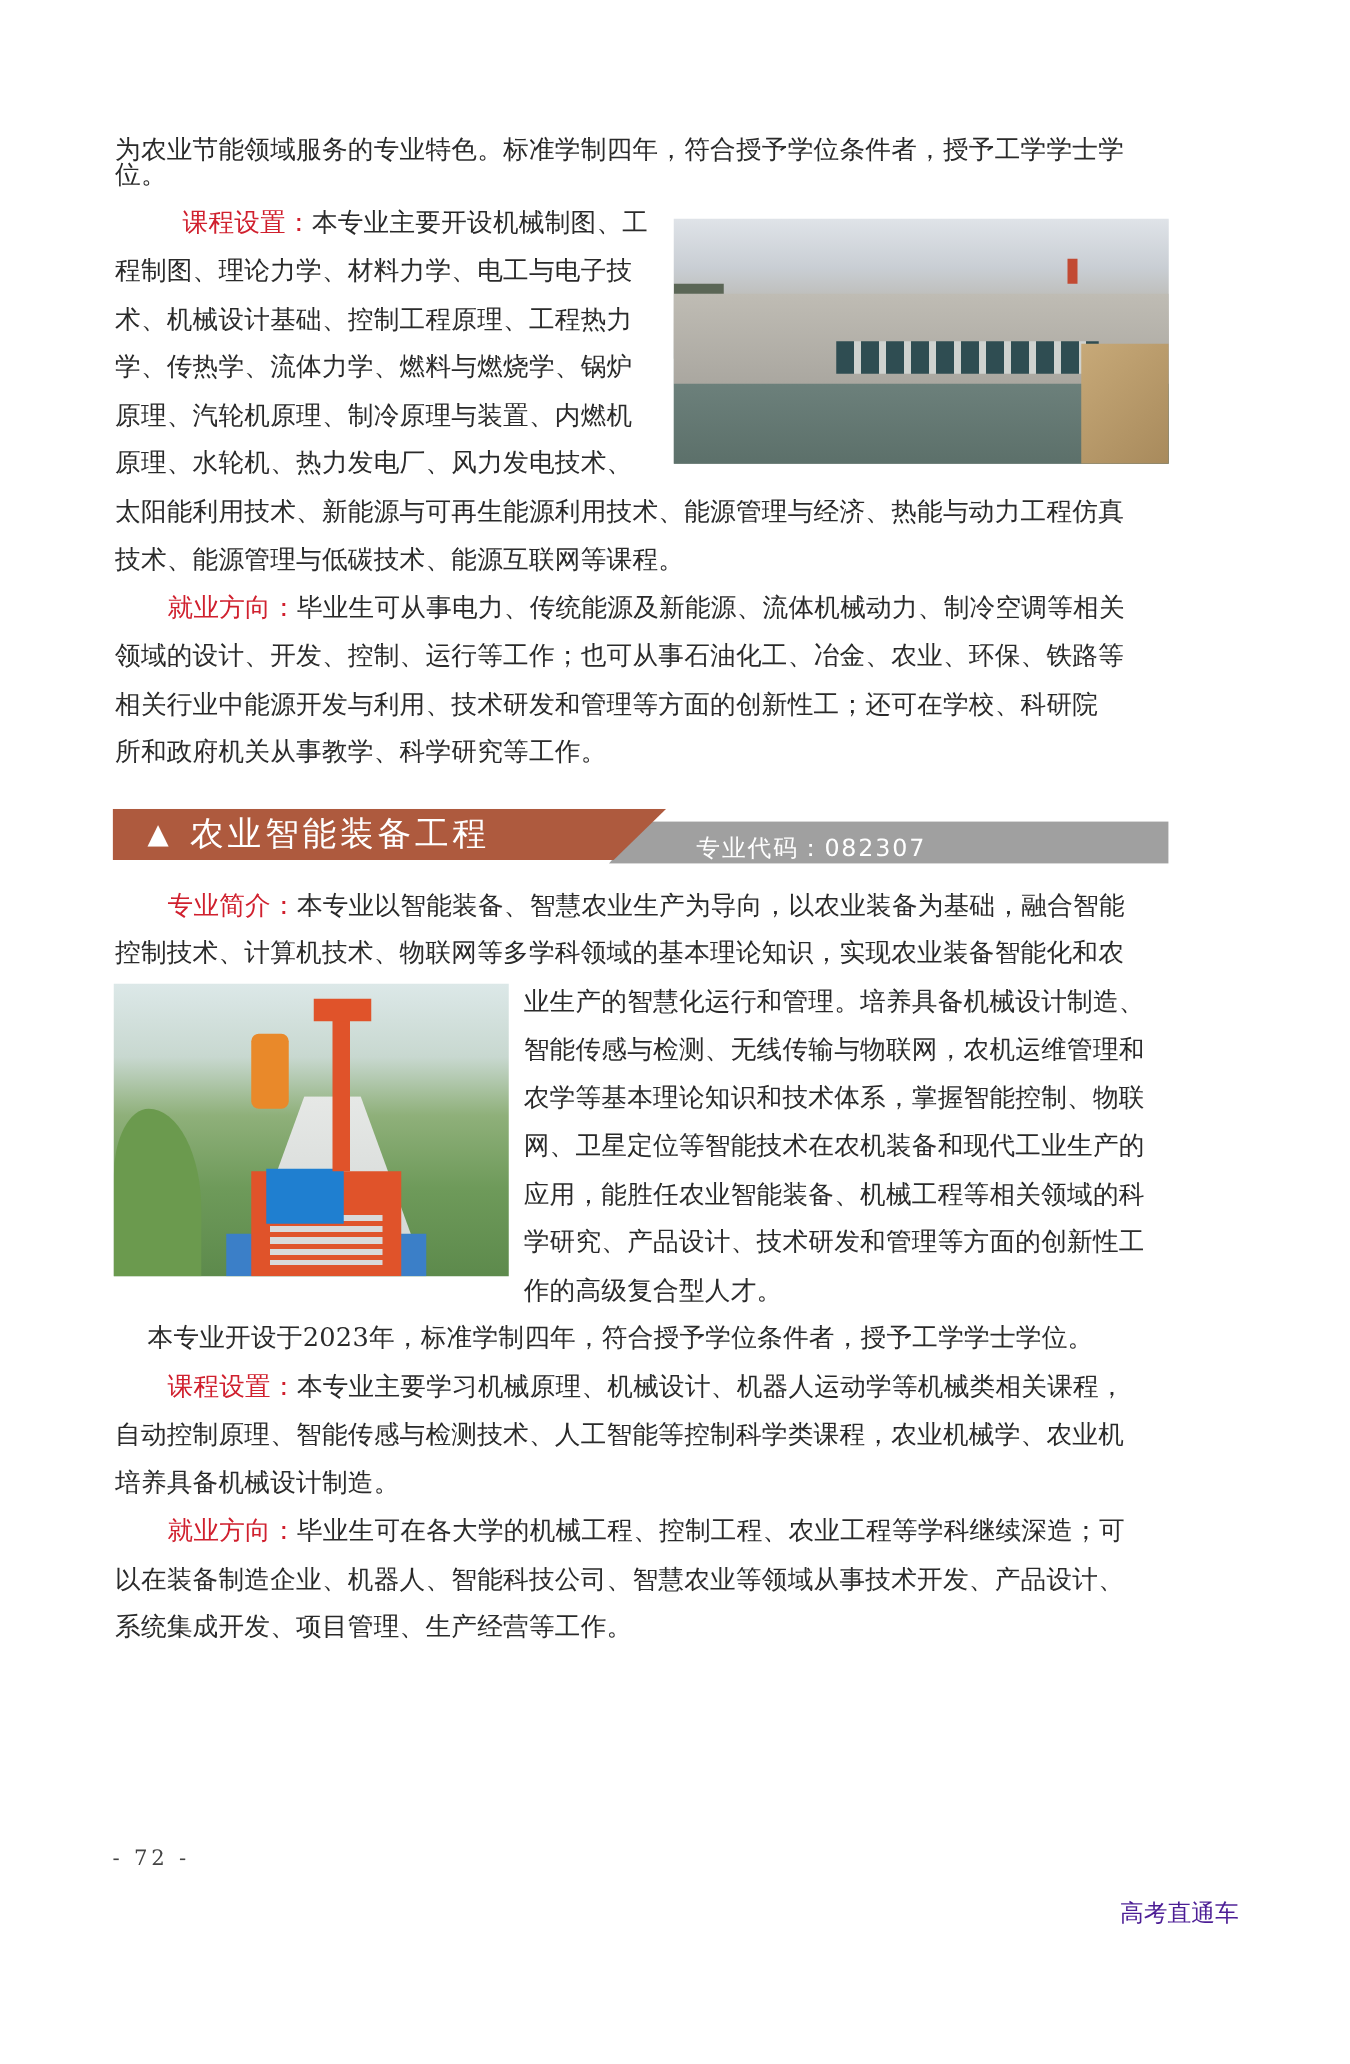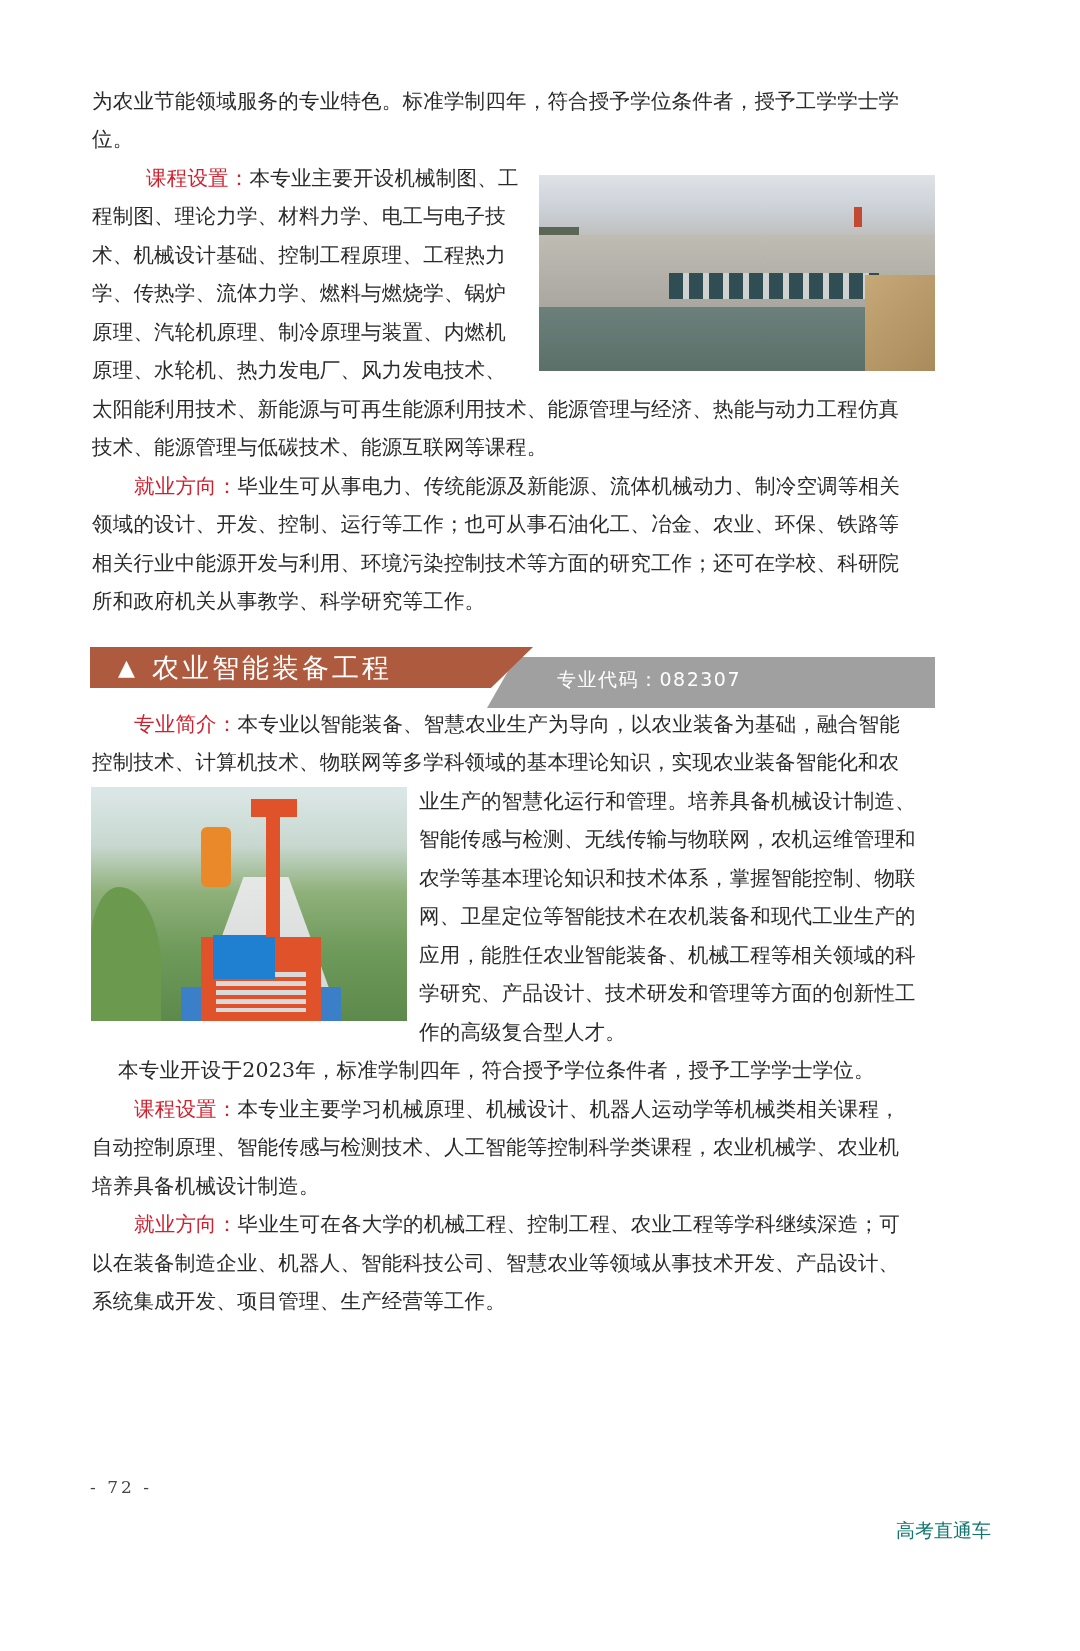--- a/index.html
+++ b/index.html
@@ -44,34 +44,34 @@
   .robot .leaf { position: absolute; left: 0; top: 100px; width: 70px; height: 134px; background: #6b9a4e; border-radius: 40% 60% 0 0; }
 
   .hdr-main {
     position: absolute; left: 90px; top: 647px; width: 443px; height: 41px; background: #ae5a3e;
     clip-path: polygon(0 0, 100% 0, 90.5% 100%, 0 100%);
     color: #ffffff; font-family: "DejaVu Sans", "Liberation Sans", sans-serif;
     font-size: 27px; line-height: 41px; letter-spacing: 3px;
   }
   .hdr-main .tri { display: inline-block; margin-left: 28px; margin-right: 14px; font-size: 22px; vertical-align: top; }
   .hdr-code {
-    position: absolute; left: 487px; top: 657px; width: 448px; height: 51px; background: #a0a0a0;
+    position: absolute; left: 487px; top: 657px; width: 448px; height: 34px; background: #a0a0a0;
     clip-path: polygon(6.5% 0, 100% 0, 100% 100%, 0 100%);
     color: #ffffff; font-family: "DejaVu Sans", "Liberation Sans", sans-serif;
     font-size: 19px; line-height: 44px; letter-spacing: 1.5px;
   }
   .hdr-code span { margin-left: 70px; }
   .page-num { position: absolute; left: 90px; top: 1477px; font-size: 17px; color: #444; letter-spacing: 3px; }
-  .watermark { position: absolute; left: 896px; top: 1518px; font-size: 19px; color: #0f766e;
+  .watermark { position: absolute; left: 896px; top: 1518px; font-size: 19px; color: #4c1d95;
     font-family: "DejaVu Sans", "Liberation Sans", sans-serif; }
 </style>
 </head>
 <body>
 
-<div class="line" style="top:82px">为农业节能领域服务的专业特色。标准学制四年，符合授予学位条件者，授予工学学士学</div>
+<div class="line" style="top:100px">为农业节能领域服务的专业特色。标准学制四年，符合授予学位条件者，授予工学学士学</div>
 <div class="line" style="top:120px">位。</div>
 
 <div class="line" style="top:159px; left:146px"><span class="label">课程设置：</span><span>本专业主要开设机械制图、工</span></div>
 <div class="line" style="top:197px">程制图、理论力学、材料力学、电工与电子技</div>
 <div class="line" style="top:236px">术、机械设计基础、控制工程原理、工程热力</div>
 <div class="line" style="top:274px">学、传热学、流体力学、燃料与燃烧学、锅炉</div>
 <div class="line" style="top:313px">原理、汽轮机原理、制冷原理与装置、内燃机</div>
 <div class="line" style="top:351px">原理、水轮机、热力发电厂、风力发电技术、</div>
 <div class="line" style="top:390px">太阳能利用技术、新能源与可再生能源利用技术、能源管理与经济、热能与动力工程仿真</div>
 <div class="line" style="top:428px">技术、能源管理与低碳技术、能源互联网等课程。</div>
@@ -80,21 +80,21 @@
   <div class="mtn"></div>
   <div class="wall"></div>
   <div class="tower"></div>
   <div class="gates"></div>
   <div class="water"></div>
   <div class="grass"></div>
 </div>
 
 <div class="line" style="top:467px; left:134px"><span class="label">就业方向：</span><span>毕业生可从事电力、传统能源及新能源、流体机械动力、制冷空调等相关</span></div>
 <div class="line" style="top:505px">领域的设计、开发、控制、运行等工作；也可从事石油化工、冶金、农业、环保、铁路等</div>
-<div class="line" style="top:544px">相关行业中能源开发与利用、环境污染控制技术等方面的研究工作；还可在学校、科研院</div>
+<div class="line" style="top:544px">相关行业中能源开发与利用、技术研发和管理等方面的创新性工；还可在学校、科研院</div>
 <div class="line" style="top:582px">所和政府机关从事教学、科学研究等工作。</div>
 
 <div class="hdr-code"><span>专业代码：082307</span></div>
 <div class="hdr-main"><span class="tri">▲</span><span>农业智能装备工程</span></div>
 
 <div class="line" style="top:705px; left:134px"><span class="label">专业简介：</span><span>本专业以智能装备、智慧农业生产为导向，以农业装备为基础，融合智能</span></div>
 <div class="line" style="top:743px">控制技术、计算机技术、物联网等多学科领域的基本理论知识，实现农业装备智能化和农</div>
 
 <div class="img robot">
   <div class="aisle"></div>

